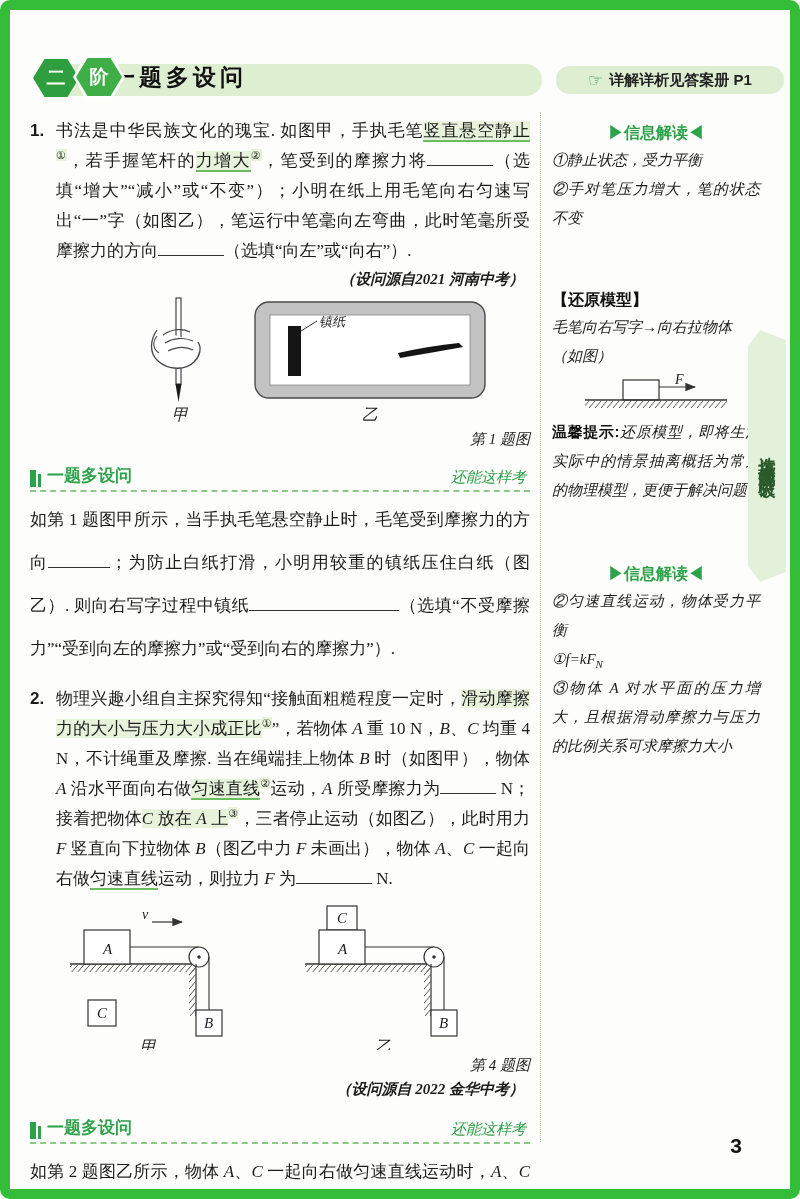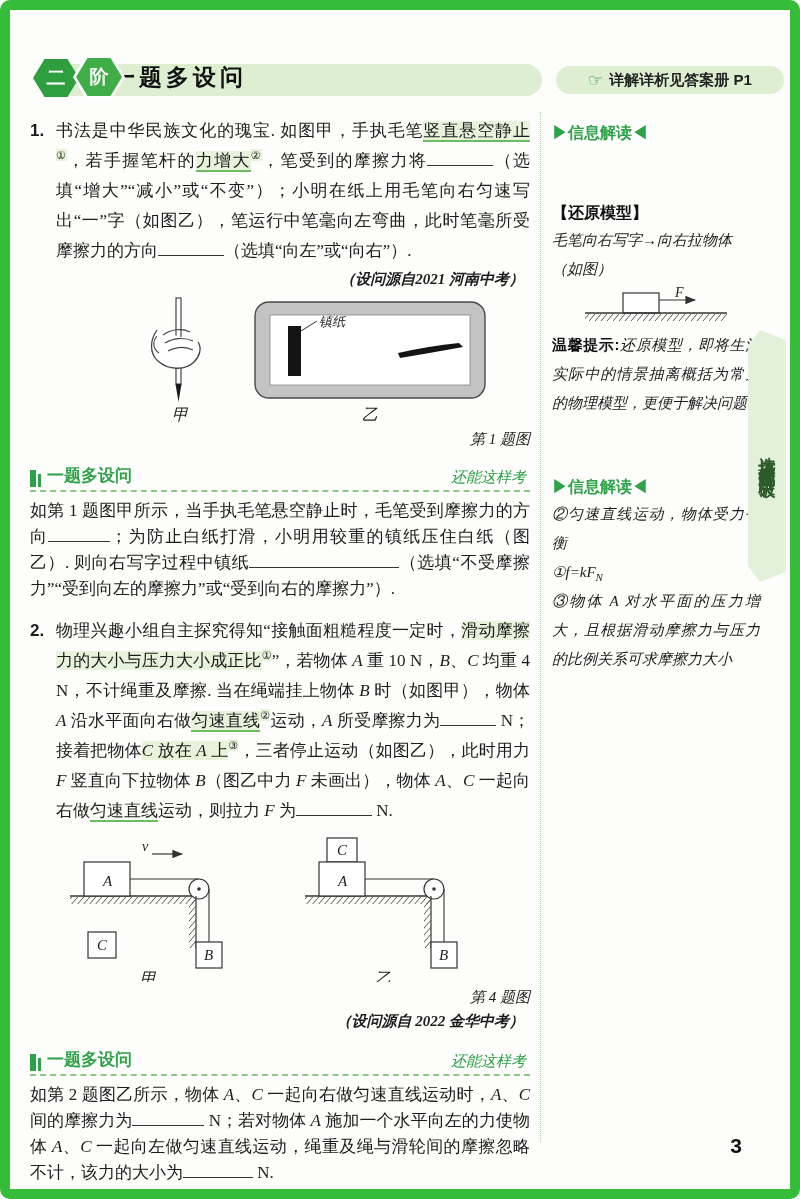--- a/index.html
+++ b/index.html
@@ -60,24 +60,24 @@
 
   
   .multi{margin-top:14px;}
   .multi-head{display:flex;align-items:flex-end;border-bottom:2px dashed var(--dash);padding-bottom:3px;text-align:center;}
   .bars{display:inline-flex;align-items:flex-end;gap:2px;margin-right:6px;}
   .bars i{display:inline-block;background:var(--green-head);}
   .bars .b1{width:6px;height:17px;}
   .bars .b2{width:3px;height:13px;}
   .multi-title{font-family:"Liberation Sans",sans-serif;font-weight:bold;font-size:17px;color:var(--green-head);}
   .tagline{margin-left:auto;color:var(--green-head);font-style:italic;font-size:15px;padding-right:4px;}
-  .multi-body{margin-top:6px;font-size:17px;line-height:26px;text-align:justify;}
-
-  
-  .side-head{font-family:"Liberation Sans",sans-serif;font-weight:bold;font-size:16px;color:var(--green-head);line-height:26px;}
+  .multi-body{margin-top:6px;font-size:17px;line-height:43px;text-align:justify;}
+
+  
+  .side-head{font-family:"Liberation Sans",sans-serif;font-weight:bold;font-size:16px;color:var(--green-head);line-height:26px;text-align:center;}
   .side-item{font-size:15px;line-height:29px;font-style:italic;text-align:justify;}
   .model-head{font-family:"Liberation Sans",sans-serif;font-weight:bold;font-size:16px;color:#111;line-height:26px;}
   .model-desc{font-size:15px;line-height:29px;font-style:italic;}
   .tip{font-size:15px;line-height:29px;font-style:italic;text-align:justify;}
   .tip b{font-style:normal;font-family:"Liberation Sans",sans-serif;font-size:15px;color:#111;}
   .info1{margin-top:8px;}
   .model{margin-top:54px;}
   .info2{margin-top:56px;}
   .model-fig{text-align:center;margin:2px 0;}
 
@@ -229,20 +229,22 @@
     </div>
     <div class="multi-body">如第 2 题图乙所示，物体 <span class="var">A</span>、<span class="var">C</span> 一起向右做匀速直线运动时，<span class="var">A</span>、<span class="var">C</span> 间的摩擦力为<span class="blank" style="width: 72px;"></span> N；若对物体 <span class="var">A</span> 施加一个水平向左的力使物体 <span class="var">A</span>、<span class="var">C</span> 一起向左做匀速直线运动，绳重及绳与滑轮间的摩擦忽略不计，该力的大小为<span class="blank" style="width: 70px;"></span> N.</div>
   </div>
 
 </div>
 
 <div class="sidebar">
 
   <div class="info1">
     <div class="side-head">▶信息解读◀</div>
+    <div class="side-item">①静止状态，受力平衡</div>
+    <div class="side-item">②手对笔压力增大，笔的状态不变</div>
   </div>
 
   <div class="model">
     <div class="model-head">【还原模型】</div>
     <div class="model-desc">毛笔向右写字→向右拉物体（如图）</div>
     <div class="model-fig">
       <svg width="170" height="38" viewBox="0 0 170 38">
         <defs>
           <pattern id="ht2" width="6" height="7" patternUnits="userSpaceOnUse">
             <line x1="0" y1="7" x2="6" y2="0" stroke="#555" stroke-width="1"></line>

